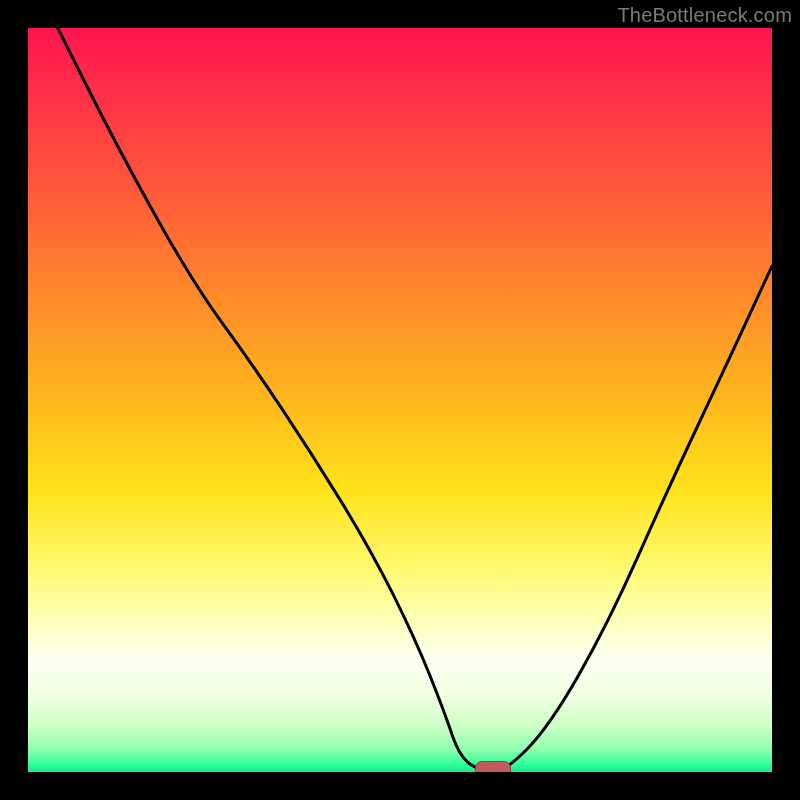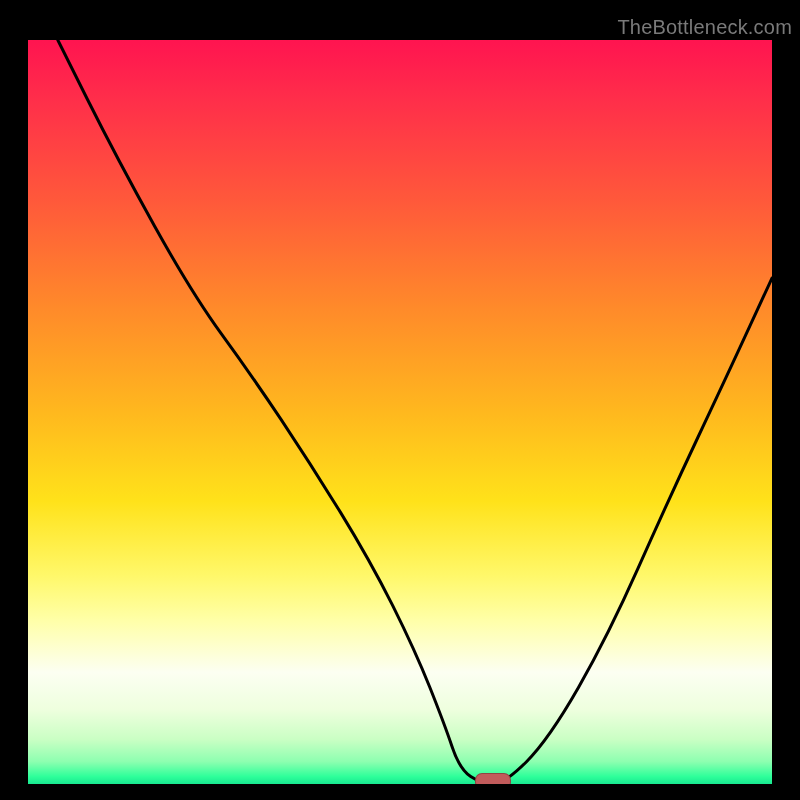--- a/index.html
+++ b/index.html
@@ -9,21 +9,20 @@
     height: 800px;
     background: #000;
     overflow: hidden;
     font-family: Arial, Helvetica, sans-serif;
   }
   .container {
     position: relative;
     width: 800px;
     height: 768px;
     background: #000;
-    margin-top: 12px;
   }
   .attribution {
     position: absolute;
     top: 4px;
     right: 8px;
     color: #7a7a7a;
     font-size: 20px;
     font-weight: 500;
     letter-spacing: 0.2px;
     z-index: 5;

